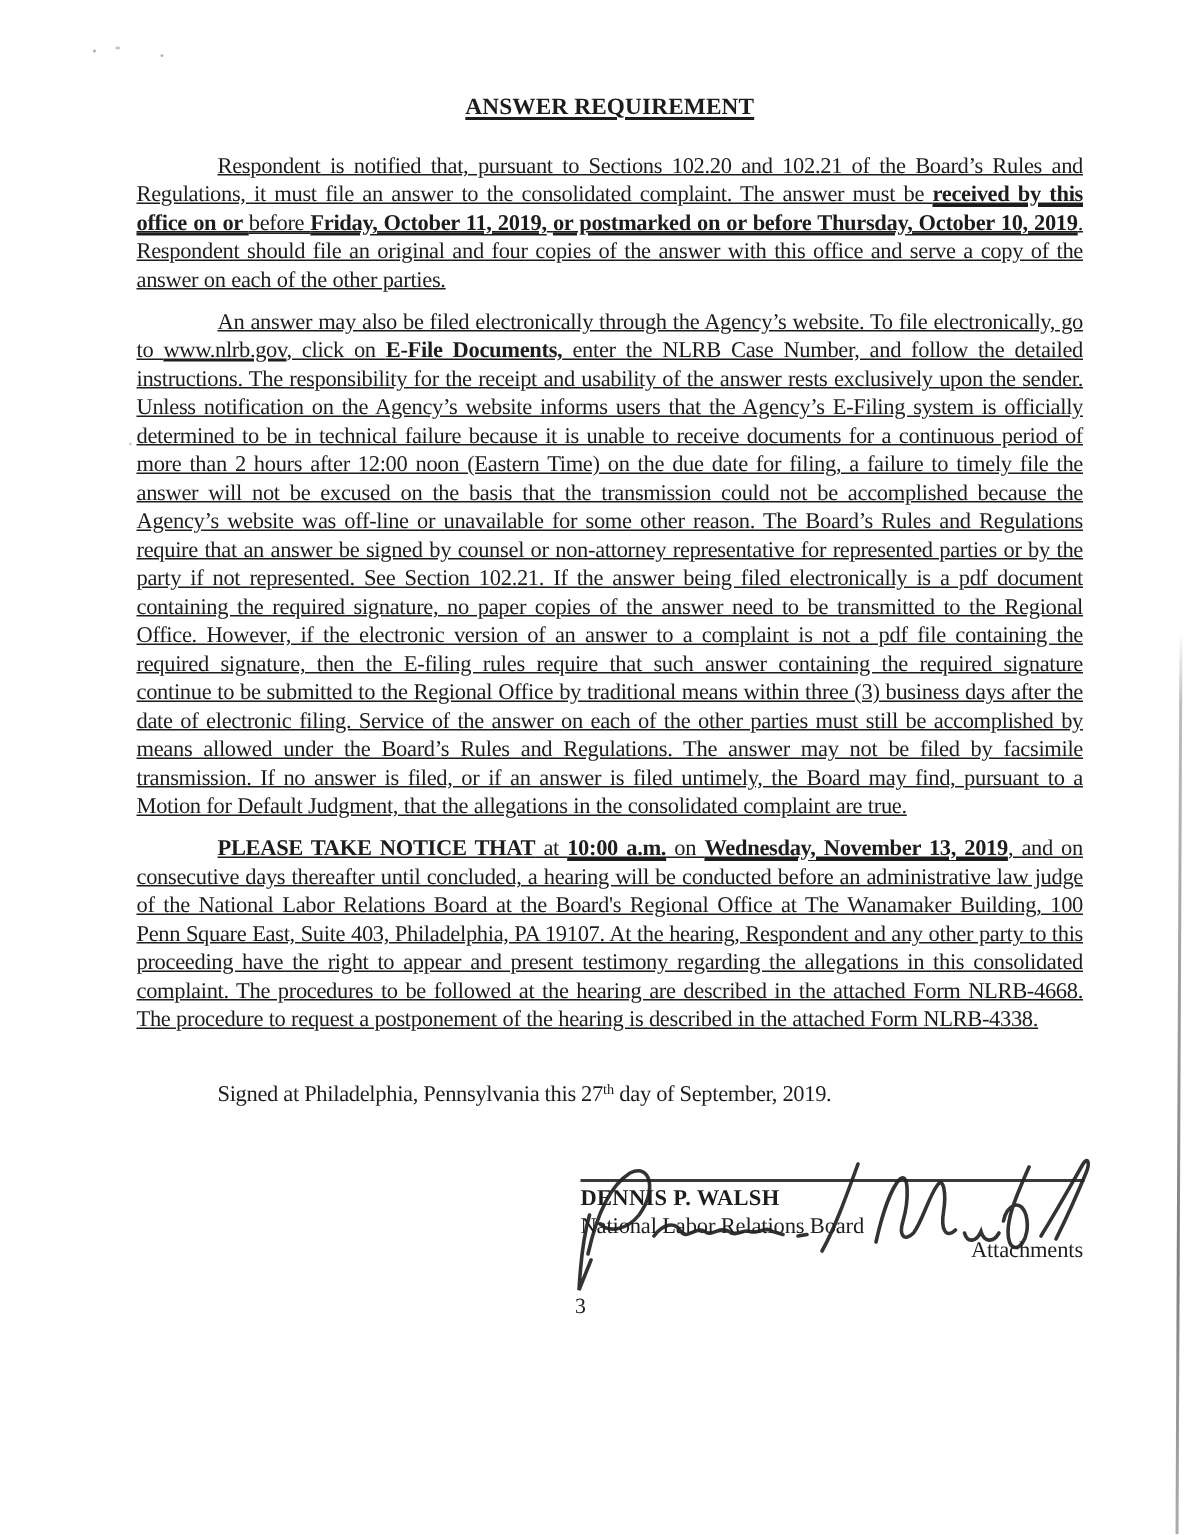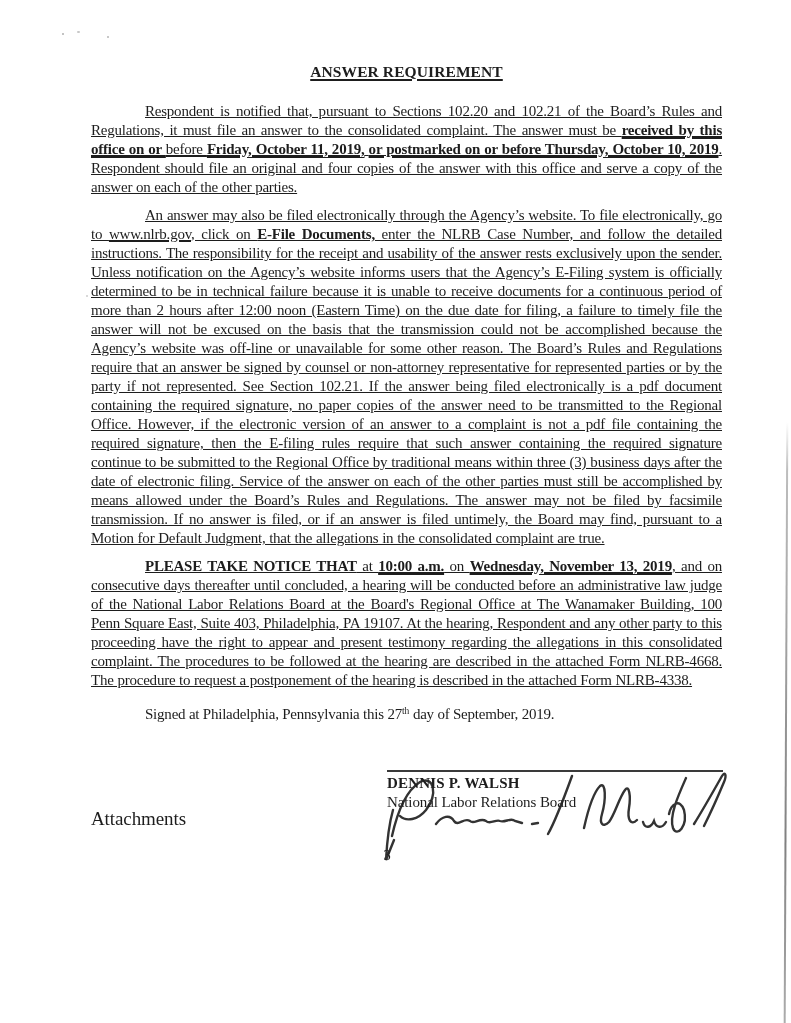--- a/index.html
+++ b/index.html
@@ -16,27 +16,27 @@
   }
   h1.doc-heading.second { margin:13px 0 15px 0; }
   p.body {
     font-size:15px; line-height:19px; text-align:justify; margin:0 0 9px 0;
     text-indent:54px; letter-spacing:-0.22px; word-spacing:0.2px;text-decoration:underline;
   }
   .b  { font-weight:700; }
   .u  { text-decoration:underline; text-decoration-thickness:1.3px; text-underline-offset:2px; }
   .bu { font-weight:700; text-decoration:underline; text-decoration-thickness:1.6px; text-underline-offset:2px; }
   p.signed-line {
-    font-size:15px; line-height:19px; margin:12px 0 0 0; text-indent:54px; letter-spacing:-0.22px;
+    font-size:15px; line-height:19px; margin:28px 0 0 0; text-indent:54px; letter-spacing:-0.22px;
   }
   p.signed-line sup { font-size:9.5px; vertical-align:5px; letter-spacing:0; }
   .sig-block { margin:46px 0 0 296px; font-size:15px; line-height:19px; letter-spacing:-0.1px; }
   .sig-rule { width:336px; border-top:2px solid #3a3a3a; margin-bottom:2px; }
   .sig-name { font-weight:700; letter-spacing:0.2px; }
-  p.attachments { font-size:19px; line-height:19px; margin:-3px 0 0 0; letter-spacing:-0.1px; }
+  p.attachments { font-size:15px; line-height:19px; margin:-3px 0 0 0; letter-spacing:-0.1px;text-align:right; }
   .pageno { width:592px; text-align:center; font-size:14.5px; margin-top:19px; }
   .signature-svg { position:absolute; left:372px; top:766px; z-index:3; }
   .edge-line {
     position:absolute; left:785px; top:422px; width:2px; height:601px;
     background:linear-gradient(180deg, rgba(110,110,110,0) 0%, rgba(110,110,110,0.45) 8%,
       rgba(80,80,80,0.55) 40%, rgba(60,60,60,0.65) 70%, rgba(90,90,90,0.5) 100%);
     transform:rotate(0.25deg);
   }
   .speck { position:absolute; background:#6e6e6e; border-radius:50%; }
   .speck.s1 { left:62px;  top:33px;  width:2px; height:2px; opacity:.55; }

